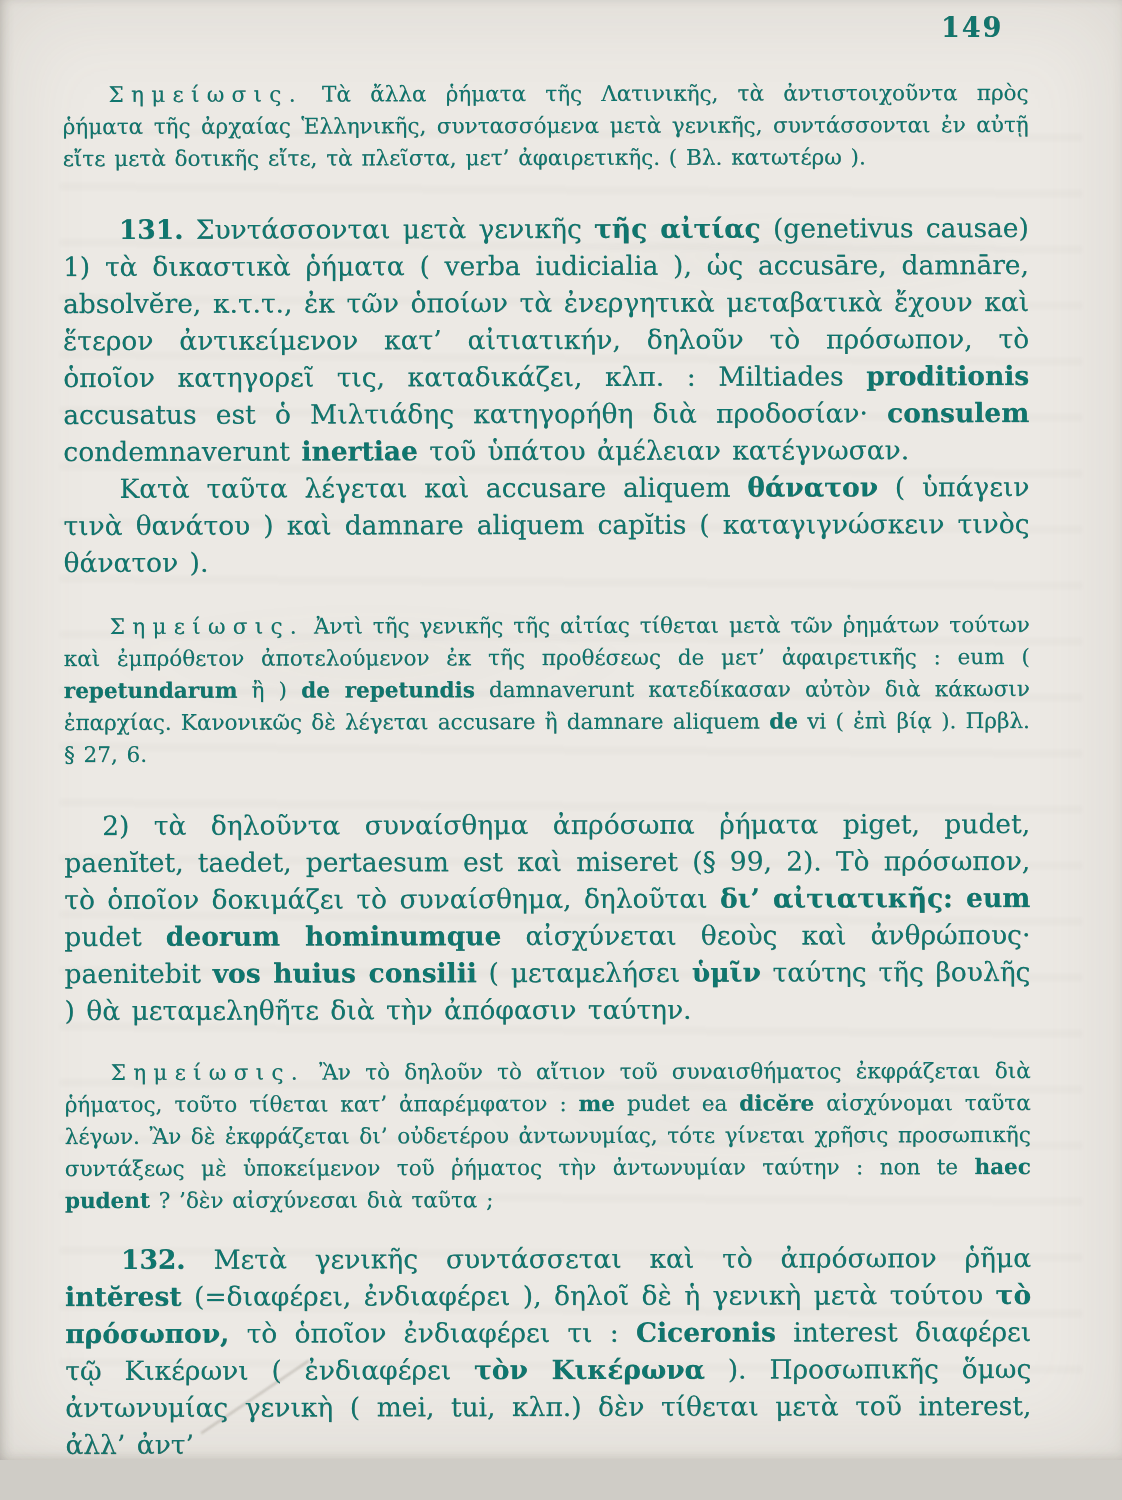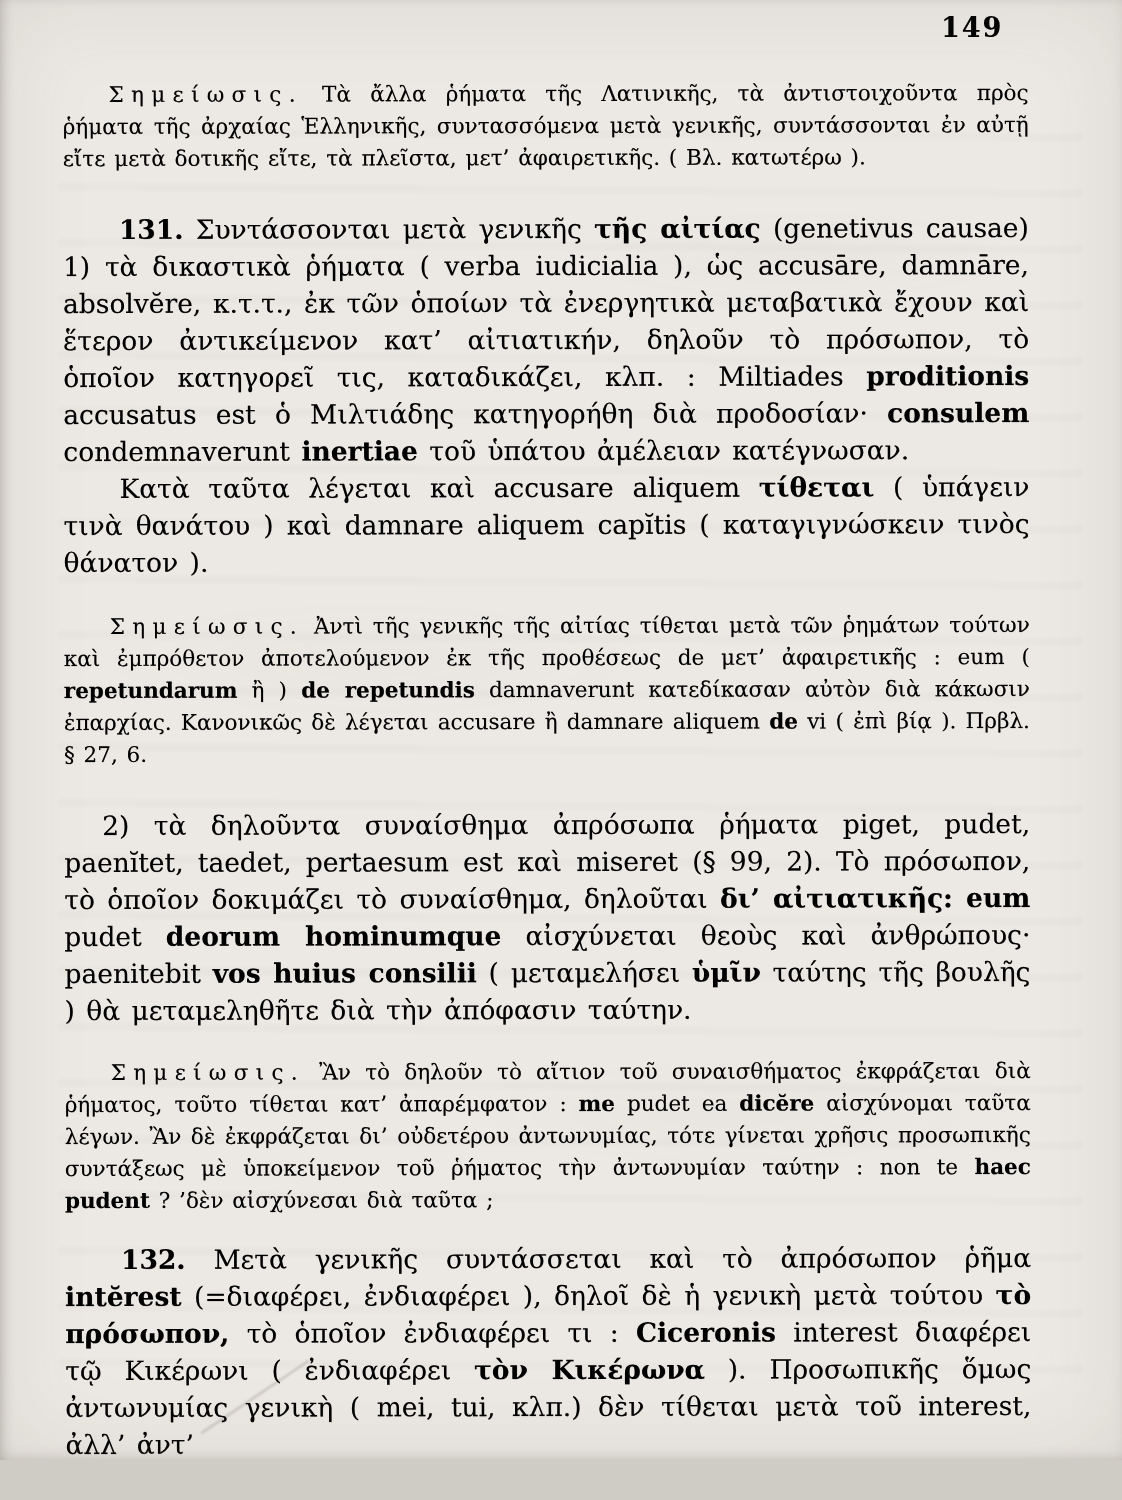--- a/index.html
+++ b/index.html
@@ -6,21 +6,21 @@
   .page{
     position:relative;
     width:1122px;height:1460px;
     margin:0;
     background:
       radial-gradient(ellipse 1400px 1100px at 55% 45%, #efedе8 0%, transparent 60%),
       linear-gradient(90deg, #e2dfd9 0px, #ebe8e3 14px, #edebe6 40px, #edebe6 1080px, #eae7e2 1122px),
       #ece9e4;
     background-color:#ece9e4;
     font-family:"DejaVu Serif","Liberation Serif",serif;
-    color:#000000;
+    color:#0f766e;
     overflow:hidden;
   }
   .page::after{
     content:"";
     position:absolute;inset:0;pointer-events:none;
     box-shadow:
       inset 0 0 90px rgba(110,104,92,.14),
       inset 6px 0 14px -6px rgba(70,66,58,.30),
       inset 0 -6px 18px -8px rgba(70,66,58,.18);
   }
@@ -77,21 +77,21 @@
   <div class="crease"></div>
 
   <div class="pagenum ink">149</div>
 
   <div class="content">
 
     <p class="note ind-note ink"><span class="sp">Σημείωσις.</span><span> Τὰ ἄλλα ῥήματα τῆς Λατινικῆς, τὰ ἀντιστοιχοῦντα πρὸς ῥήματα τῆς ἀρχαίας Ἑλληνικῆς, συντασσόμενα μετὰ γενικῆς, συντάσσονται ἐν αὐτῇ εἴτε μετὰ δοτικῆς εἴτε, τὰ πλεῖστα, μετ’ ἀφαιρετικῆς. ( Βλ. κατωτέρω ).</span></p>
 
     <p class="main ind-main mt1 ink"><span class="b">131.</span><span> Συντάσσονται μετὰ γενικῆς </span><span class="b">τῆς αἰτίας</span><span> (genetivus causae) 1) τὰ δικαστικὰ ῥήματα ( verba iudicialia ), ὡς accusāre, damnāre, absolvĕre, κ.τ.τ., ἐκ τῶν ὁποίων τὰ ἐνεργητικὰ μεταβατικὰ ἔχουν καὶ ἕτερον ἀντικείμενον κατ’ αἰτιατικήν, δηλοῦν τὸ πρόσωπον, τὸ ὁποῖον κατηγορεῖ τις, καταδικάζει, κλπ. : Miltiades </span><span class="b">proditionis</span><span> accusatus est ὁ Μιλτιάδης κατηγορήθη διὰ προδοσίαν· </span><span class="b">consulem</span><span> condemnaverunt </span><span class="b">inertiae</span><span> τοῦ ὑπάτου ἀμέλειαν κατέγνωσαν.</span></p>
 
-    <p class="main ind-main ink"><span>Κατὰ ταῦτα λέγεται καὶ accusare aliquem </span><span class="b">τίθεται</span><span> ( ὑπάγειν τινὰ θανάτου ) καὶ damnare aliquem capĭtis ( καταγιγνώσκειν τινὸς θάνατον ).</span></p>
+    <p class="main ind-main ink"><span>Κατὰ ταῦτα λέγεται καὶ accusare aliquem </span><span class="b">θάνατον</span><span> ( ὑπάγειν τινὰ θανάτου ) καὶ damnare aliquem capĭtis ( καταγιγνώσκειν τινὸς θάνατον ).</span></p>
 
     <p class="note ind-note mt2 ink"><span class="sp">Σημείωσις.</span><span> Ἀντὶ τῆς γενικῆς τῆς αἰτίας τίθεται μετὰ τῶν ῥημάτων τούτων καὶ ἐμπρόθετον ἀποτελούμενον ἐκ τῆς προθέσεως de μετ’ ἀφαιρετικῆς : eum ( </span><span class="b">repetundarum</span><span> ἢ ) </span><span class="b">de repetundis</span><span> damnaverunt κατεδίκασαν αὐτὸν διὰ κάκωσιν ἐπαρχίας. Κανονικῶς δὲ λέγεται accusare ἢ damnare aliquem </span><span class="b">de</span><span> vi ( ἐπὶ βίᾳ ). Πρβλ. § 27, 6.</span></p>
 
     <p class="main ind-sm mt3 ink"><span>2) τὰ δηλοῦντα συναίσθημα ἀπρόσωπα ῥήματα piget, pudet, paenĭtet, taedet,  pertaesum est καὶ miseret (§ 99, 2). Τὸ πρόσωπον, τὸ ὁποῖον δοκιμάζει τὸ συναίσθημα, δηλοῦται </span><span class="b">δι’ αἰτιατικῆς: eum</span><span> pudet </span><span class="b">deorum hominumque</span><span> αἰσχύνεται θεοὺς καὶ ἀνθρώπους· paenitebit </span><span class="b">vos huius consilii</span><span> ( μεταμελήσει </span><span class="b">ὑμῖν</span><span> ταύτης  τῆς βουλῆς ) θὰ μεταμεληθῆτε διὰ τὴν ἀπόφασιν ταύτην.</span></p>
 
     <p class="note ind-note mt4 ink"><span class="sp">Σημείωσις.</span><span> Ἂν τὸ δηλοῦν τὸ αἴτιον τοῦ συναισθήματος ἐκφράζεται διὰ ῥήματος, τοῦτο τίθεται κατ’ ἀπαρέμφατον : </span><span class="b">me</span><span> pudet ea </span><span class="b">dicĕre</span><span> αἰσχύνομαι ταῦτα λέγων. Ἂν δὲ ἐκφράζεται δι’ οὐδετέρου ἀντωνυμίας, τότε γίνεται χρῆσις προσωπικῆς συντάξεως μὲ ὑποκείμενον τοῦ ῥήματος τὴν ἀντωνυμίαν ταύτην : non te </span><span class="b">haec pudent</span><span> ? ’δὲν αἰσχύνεσαι διὰ ταῦτα ;</span></p>
 
     <p class="main ind-main mt5 ink"><span class="b">132.</span><span> Μετὰ γενικῆς συντάσσεται καὶ τὸ ἀπρόσωπον ῥῆμα </span><span class="b">intĕrest</span><span> (=διαφέρει, ἐνδιαφέρει ), δηλοῖ δὲ ἡ γενικὴ μετὰ τούτου </span><span class="b">τὸ πρόσωπον,</span><span> τὸ ὁποῖον ἐνδιαφέρει τι : </span><span class="b">Ciceronis</span><span> interest διαφέρει τῷ Κικέρωνι ( ἐνδιαφέρει </span><span class="b">τὸν Κικέρωνα</span><span> ). Προσωπικῆς ὅμως ἀντωνυμίας γενικὴ ( mei, tui, κλπ.) δὲν τίθεται μετὰ τοῦ interest, ἀλλ’ ἀντ’</span></p>
 
   </div>

